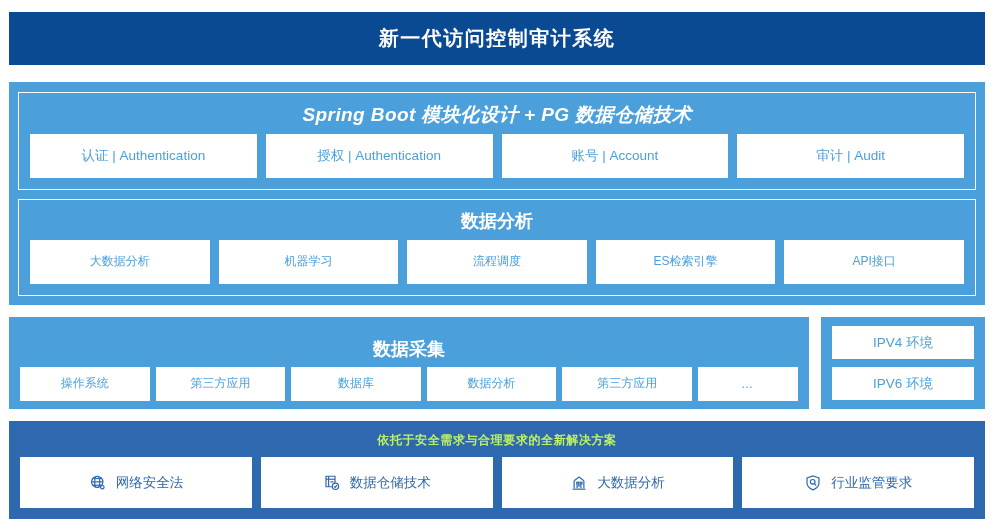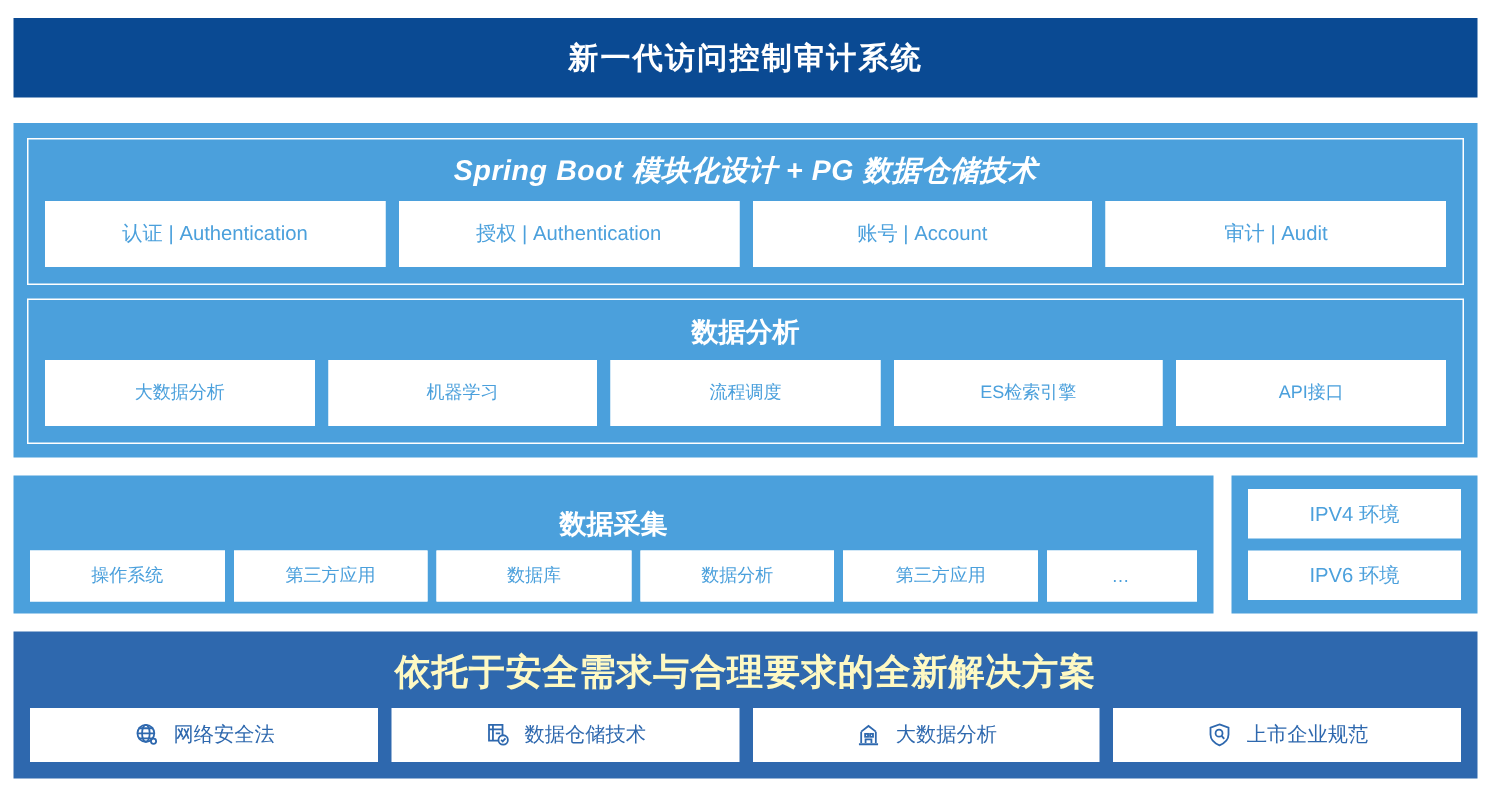--- a/index.html
+++ b/index.html
@@ -136,23 +136,23 @@
   .solution-panel {
     margin-top: 12px;
     background: #2E68AE;
     padding: 9px 11px 11px 11px;
     display: flex;
     flex-direction: column;
     flex: 1 1 auto;
     min-height: 82px;
   }
   .solution-title {
-    color: #fef9c3;
+    color: #bef264;
     text-align: center;
-    font-size: 24px;
+    font-size: 12px;
     font-weight: bold;
     letter-spacing: 0.6px;
     padding: 2px 0 8px 0;
   }
   .solution-chips { display: flex; gap: 9px; flex: 1 1 auto; }
   .solution-chip {
     flex: 1 1 0;
     background: #ffffff;
     display: flex;
     align-items: center;
@@ -267,19 +267,19 @@
       </div>
 
       <div class="solution-chip">
         <span class="ico">
           <svg width="18" height="18" viewBox="0 0 24 24" fill="none" stroke="#2E68AE" stroke-width="1.6">
             <path d="M12 2.6 L20 5.4 v6.2 c0 5.2 -4.2 8 -8 9.6 c-3.8 -1.6 -8 -4.4 -8 -9.6 V5.4 Z"></path>
             <circle cx="11.6" cy="10.4" r="3.1"></circle>
             <line x1="13.9" y1="12.8" x2="16.2" y2="15.4"></line>
           </svg>
         </span>
-        <span>上市企业规范</span>
+        <span>行业监管要求</span>
       </div>
 
     </div>
   </div>
 
 </div>
 
 </body></html>

